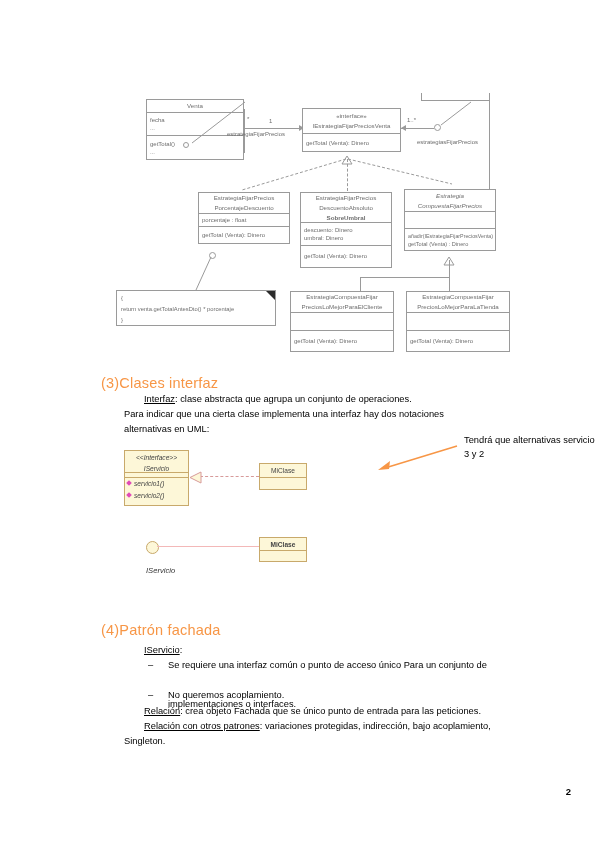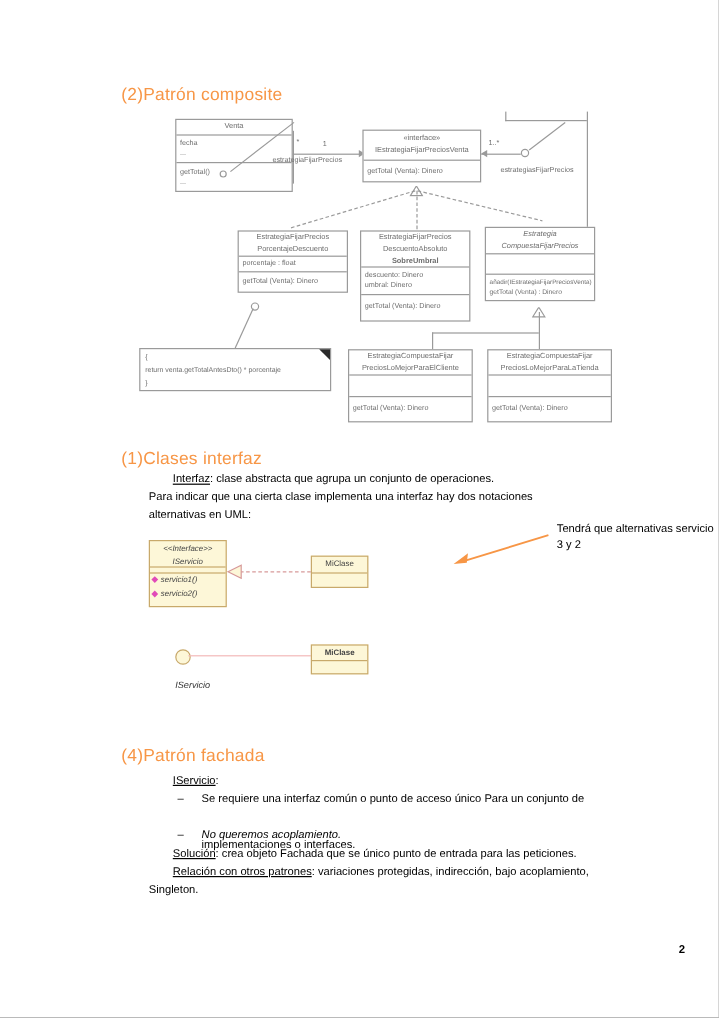--- a/index.html
+++ b/index.html
@@ -43,21 +43,20 @@
   .dashpink{position:absolute;height:0;border-top:1px dashed #d79a9a;}
   .lolli{position:absolute;width:11px;height:11px;border:1px solid #c8a96b;border-radius:50%;background:#fdf7d8;}
   .callout{position:absolute;color:#000;font-size:9.3px;line-height:14px;white-space:nowrap;}
   .oarrow{position:absolute;}
 </style>
 </head>
 <body>
 
 <div class="page">
 
-  <div class="h-orange" style="left:101px;top:71px;">(2)Patrón composite</div>
 
   <div class="uml" style="left:146px;top:99px;width:98px;height:61px;">
     <div class="sec" style="height:13px;">
         <div class="ttl">Venta</div>
       </div>
     <div class="sec" style="height:23px;">
       <div class="ln">fecha</div>
       <div class="ln">...</div>
     </div>
     <div class="sec" style="height:24px;">
@@ -200,21 +199,21 @@
     <div class="sec" style="height:21px;">
       <div class="ttl">EstrategiaCompuestaFijar</div>
       <div class="ttl" style="padding-top:0;">PreciosLoMejorParaLaTienda</div>
     </div>
     <div class="sec" style="height:18px;"></div>
     <div class="sec" style="height:20px;">
         <div class="ln">getTotal (Venta): Dinero</div>
       </div>
   </div>
 
-  <div class="h-orange" style="left:101px;top:375px;">(1)Clases interfaz</div>
+  <div class="h-orange" style="left:101px;top:375px;">(3)Clases interfaz</div>
 
   <div class="body-txt" style="left:124px;top:392px;">
     <span class="u">Interfaz</span><span>: clase abstracta que agrupa un conjunto de operaciones.</span>
   </div>
   <div class="body-txt" style="left:124px;top:407px;">Para indicar que una cierta clase implementa una interfaz hay dos notaciones</div>
   <div class="body-txt" style="left:124px;top:422px;">alternativas en UML:</div>
 
   <div class="callout" style="left:464px;top:433px;">Tendrá que alternativas servicio</div>
   <div class="callout" style="left:464px;top:447px;">3 y 2</div>
   <div class="oarrow" style="left:373px;top:444px;width:88px;height:28px;">
@@ -264,24 +263,24 @@
 
   <div class="body-txt" style="left:124px;top:643px;">
     <span class="u">IServicio</span><span>:</span>
   </div>
 
   <div class="body-txt" style="left:148px;top:658px;">–</div>
   <div class="body-txt" style="left:168px;top:658px;">Se requiere una interfaz común o punto de acceso único Para un conjunto de</div>
   <div class="body-txt" style="left:168px;top:697px;">implementaciones o interfaces.</div>
 
   <div class="body-txt" style="left:148px;top:688px;">–</div>
-  <div class="body-txt" style="left:168px;top:688px;font-style:italic;">No queremos acoplamiento.</div>
+  <div class="body-txt" style="left:168px;top:688px;">No queremos acoplamiento.</div>
 
   <div class="body-txt" style="left:124px;top:704px;">
-    <span class="u">Solución</span><span>: crea objeto Fachada que se único punto de entrada para las peticiones.</span>
+    <span class="u">Relación</span><span>: crea objeto Fachada que se único punto de entrada para las peticiones.</span>
   </div>
   <div class="body-txt" style="left:124px;top:719px;">
     <span class="u">Relación con otros patrones</span><span>: variaciones protegidas, indirección, bajo acoplamiento,</span>
   </div>
   <div class="body-txt" style="left:124px;top:734px;">Singleton.</div>
 
   <div class="pagenum">2</div>
 </div>
 
 </body></html>

